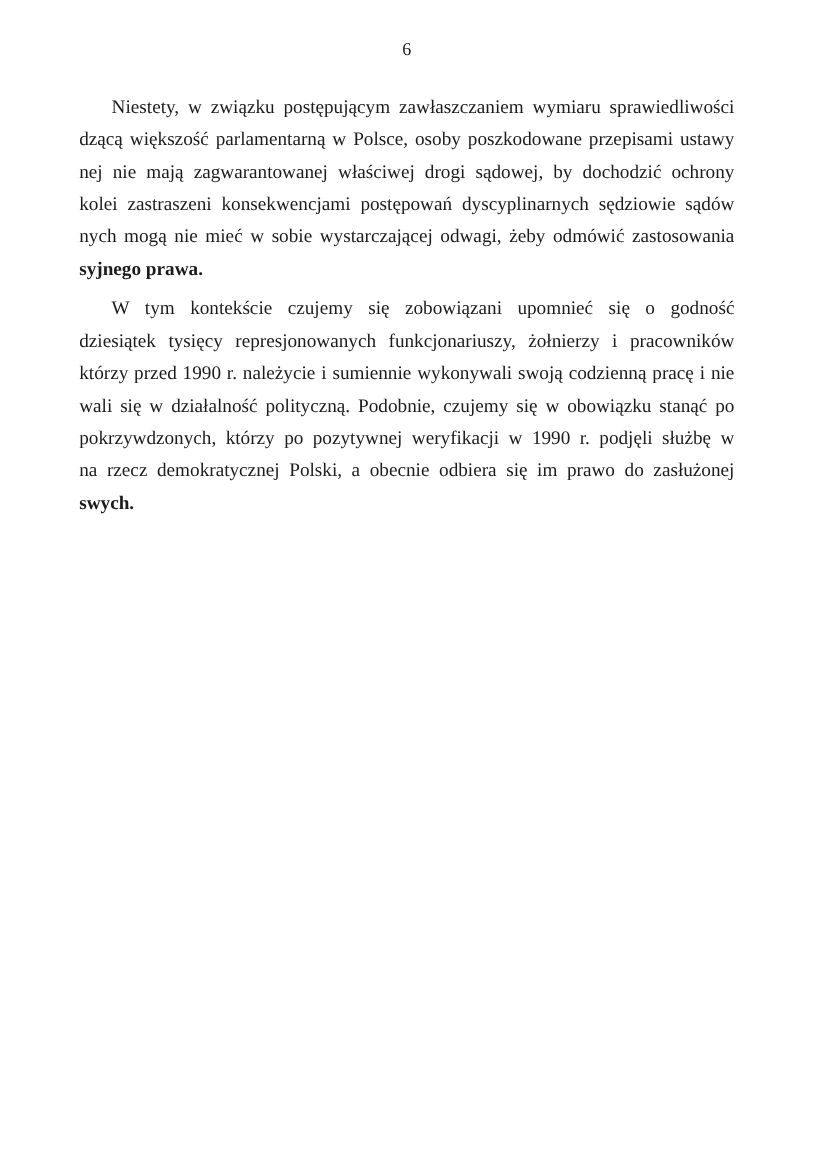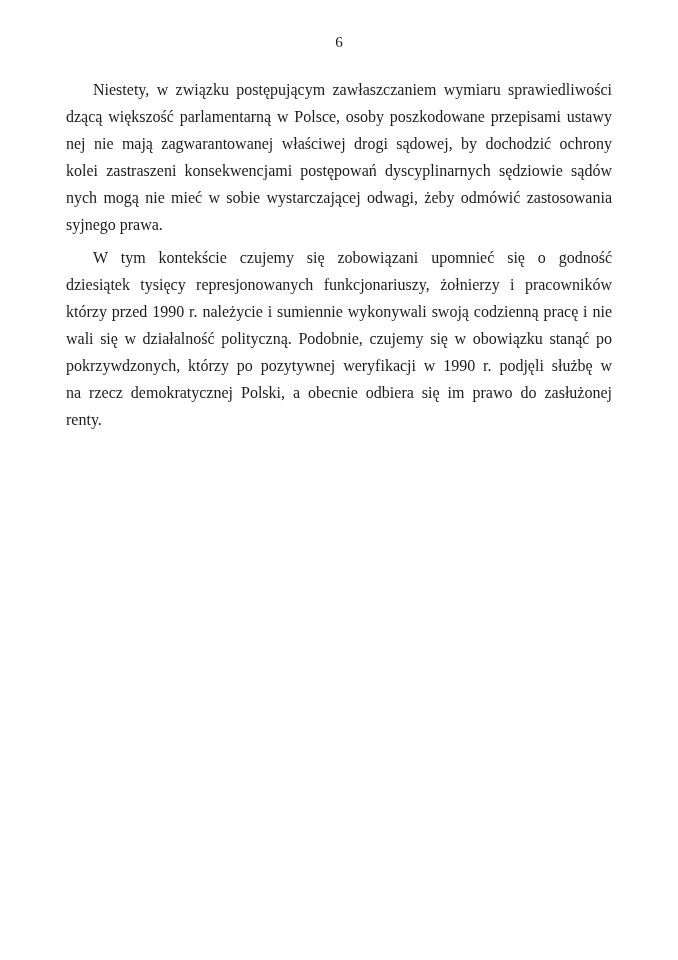--- a/index.html
+++ b/index.html
@@ -43,20 +43,21 @@
     line-height: 27px;
     height: 27px;
     text-align: justify;
     text-align-last: justify;
     overflow: hidden;
     white-space: normal;
   }
   .line.lastline {
     text-align: right;
     text-align-last: left;
+    font-weight: bold;
   }
   .line.indent {
     text-indent: 27px;
   }
 </style>
 </head>
 <body>
 
 <div class="page">
 
@@ -73,17 +74,17 @@
       <div class="line lastline">syjnego prawa.</div>
     </div>
 
     <div class="paragraph para-gap">
       <div class="line indent">W tym kontekście czujemy się zobowiązani upomnieć się o godność pokrzywdzonych</div>
       <div class="line">dziesiątek tysięcy represjonowanych funkcjonariuszy, żołnierzy i pracowników cywilnych,</div>
       <div class="line">którzy przed 1990 r. należycie i sumiennie wykonywali swoją codzienną pracę i nie angażo-</div>
       <div class="line">wali się w działalność polityczną. Podobnie, czujemy się w obowiązku stanąć po stronie tych</div>
       <div class="line">pokrzywdzonych, którzy po pozytywnej weryfikacji w 1990 r. podjęli służbę w dobrej wierze</div>
       <div class="line">na rzecz demokratycznej Polski, a obecnie odbiera się im prawo do zasłużonej emerytury i</div>
-      <div class="line lastline">renty.</div>
+      <div class="line lastline">swych.</div>
     </div>
 
   </div>
 </div>
 
 </body></html>

